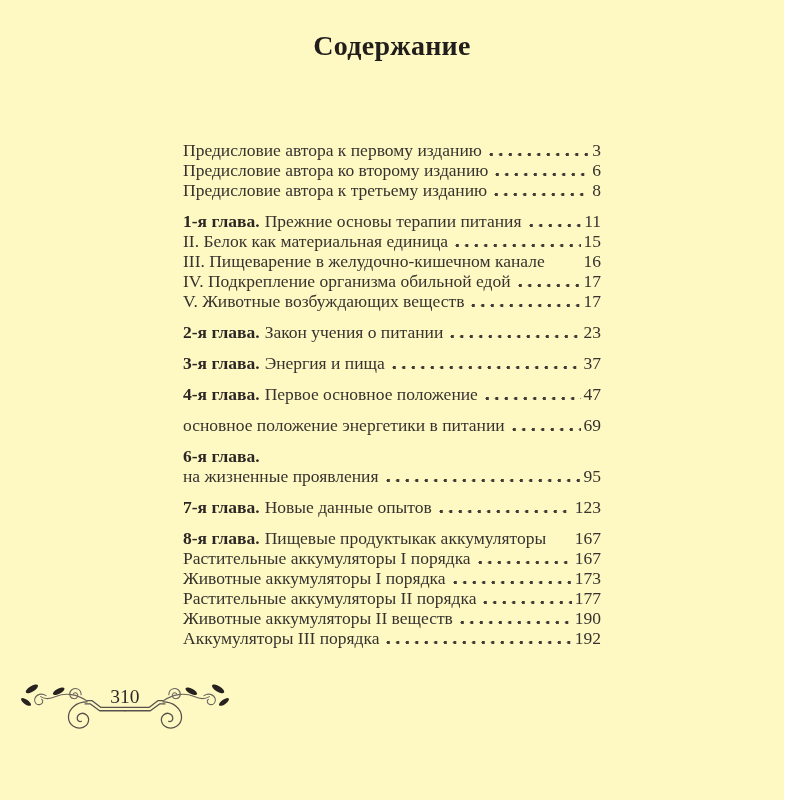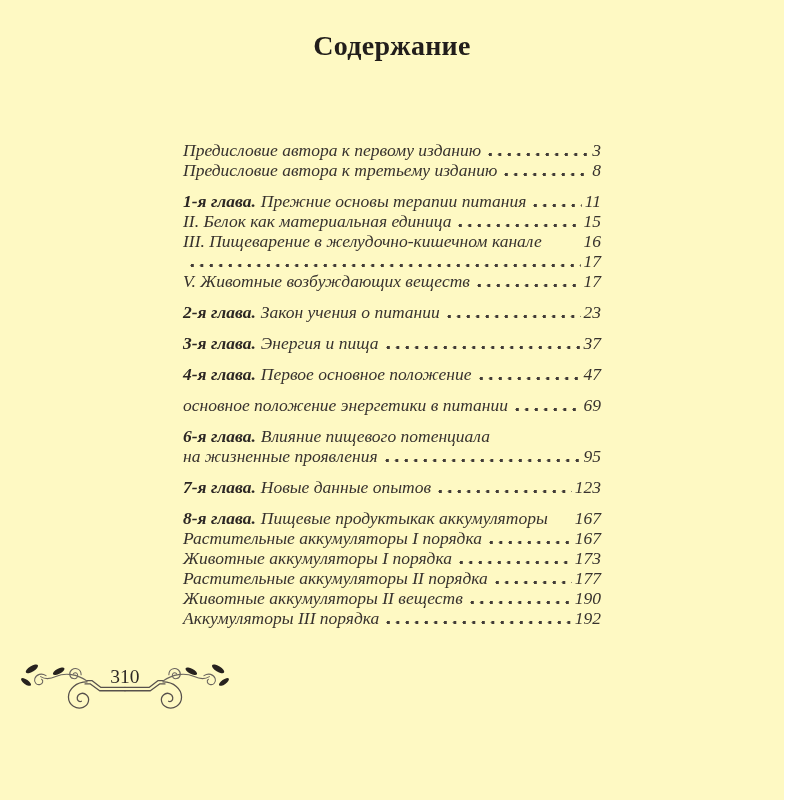--- a/index.html
+++ b/index.html
@@ -19,21 +19,21 @@
     font-size: 28px;
     font-weight: 700;
     letter-spacing: 0.3px;
     color: #221e1b;
   }
   .toc {
     width: 418px;
     margin: 78px auto 0 auto;
     font-size: 17.5px;
   }
-  .toc-block { margin-bottom: 11px; font-style: italic; }
+  .toc-block { margin-bottom: 11px; }
   .toc-line {
     display: flex;
     align-items: baseline;
     line-height: 20px;
     white-space: nowrap;
   }
   .chapter-prefix { font-weight: 700; margin-right: 5px; color: #2c2724; }
   .entry-text { flex: 0 1 auto; }
   .leader {
     flex: 1 1 8px;
@@ -64,20 +64,25 @@
   <h1 class="page-title">Содержание</h1>
 
   <div class="toc">
       <div class="toc-block">
         <div class="toc-line">
           <span class="entry-text">Предисловие автора к первому изданию</span>
           <span class="leader"></span>
           <span class="pagenum">3</span>
         </div>
         <div class="toc-line">
+          <span class="entry-text">Предисловие автора ко второму изданию</span>
+          <span class="leader"></span>
+          <span class="pagenum">6</span>
+        </div>
+        <div class="toc-line">
           <span class="entry-text">Предисловие автора к третьему изданию</span>
           <span class="leader"></span>
           <span class="pagenum">8</span>
         </div>
       </div>
       <div class="toc-block">
         <div class="toc-line">
           <span class="chapter-prefix">1-я глава.</span>
           <span class="entry-text">Прежние основы терапии питания</span>
           <span class="leader"></span>
@@ -87,20 +92,21 @@
           <span class="entry-text">II. Белок как материальная единица</span>
           <span class="leader"></span>
           <span class="pagenum">15</span>
         </div>
         <div class="toc-line">
           <span class="entry-text">III. Пищеварение в желудочно-кишечном канале</span>
           <span class="leader no-dots"></span>
           <span class="pagenum">16</span>
         </div>
         <div class="toc-line">
+          <span class="entry-text">IV. Подкрепление организма обильной едой</span>
           <span class="leader"></span>
           <span class="pagenum">17</span>
         </div>
         <div class="toc-line">
           <span class="entry-text">V. Животные возбуждающих веществ</span>
           <span class="leader"></span>
           <span class="pagenum">17</span>
         </div>
       </div>
       <div class="toc-block">
@@ -130,21 +136,20 @@
       <div class="toc-block">
         <div class="toc-line">
           <span class="entry-text">основное положение энергетики в питании</span>
           <span class="leader"></span>
           <span class="pagenum">69</span>
         </div>
       </div>
       <div class="toc-block">
         <div class="toc-line">
           <span class="chapter-prefix">6-я глава.</span>
-          <span class="entry-text">Влияние пищевого потенциала</span>
         </div>
         <div class="toc-line">
           <span class="entry-text">на жизненные проявления</span>
           <span class="leader"></span>
           <span class="pagenum">95</span>
         </div>
       </div>
       <div class="toc-block">
         <div class="toc-line">
           <span class="chapter-prefix">7-я глава.</span>

